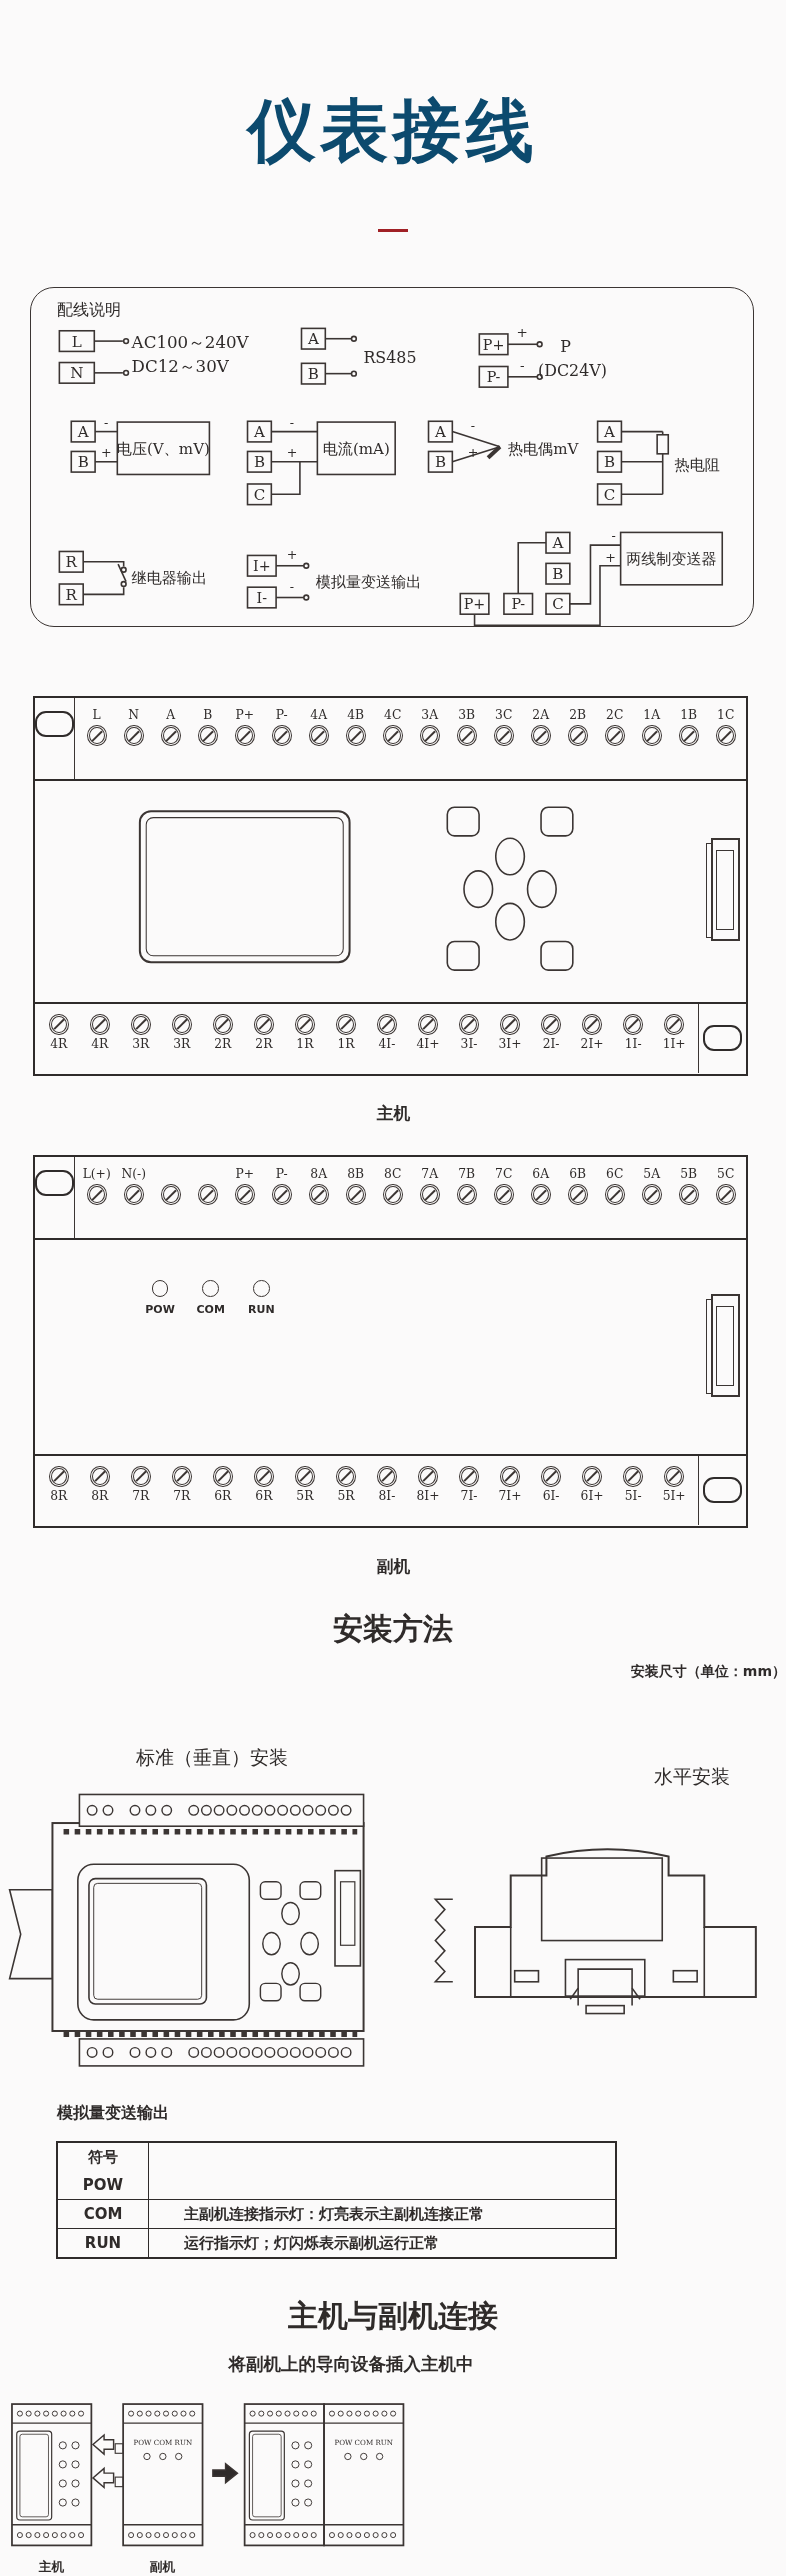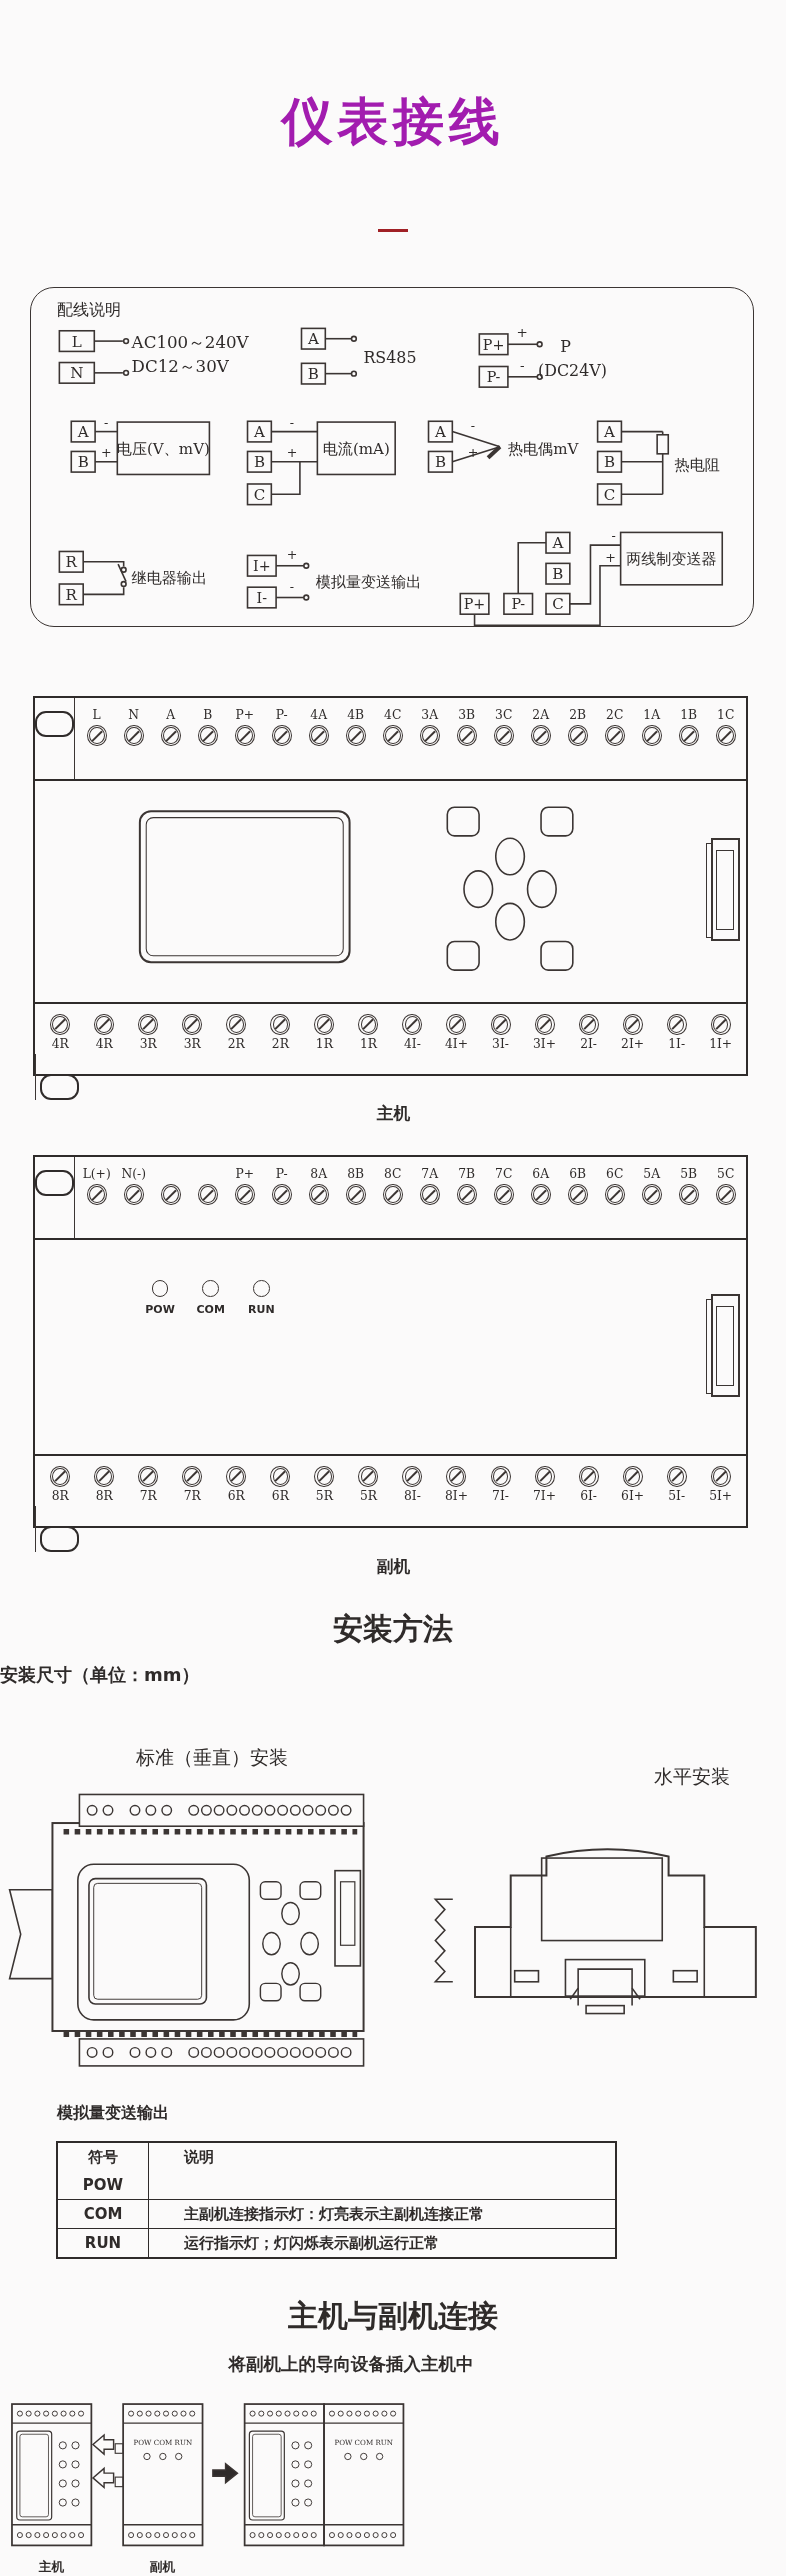--- a/index.html
+++ b/index.html
@@ -1,43 +1,43 @@
 <!DOCTYPE html>
 <html style="font-size:12.7px"><head>
 <meta charset="utf-8">
 <style>
   html,body{margin:0;padding:0;background:#fbfafa;}
   .page{position:relative;width:786px;height:2576px;background:#fbfafa;overflow:hidden;
         font-family:"DejaVu Sans",sans-serif;color:#2f2b2a;}
   .abs{position:absolute;}
   
-  .main-title{left:0;top:94px;width:786px;text-align:center;font-size:51px;font-weight:900;
-              letter-spacing:4.8px;color:#a21caf;font-family:"DejaVu Sans",sans-serif;line-height:1.1;}
+  .main-title{left:0;top:94px;width:786px;text-align:center;font-size:68px;font-weight:900;
+              letter-spacing:4.8px;color:#0c4a6e;font-family:"DejaVu Sans",sans-serif;line-height:1.1;}
   .red-rule{left:378px;top:229px;width:30px;height:3.2px;background:#a02025;}
   .h-install{left:0;top:1609px;width:786px;text-align:center;font-size:30px;font-weight:700;}
-  .h-dim{left:0;top:1663px;width:786px;text-align:left;font-size:18px;font-weight:700;}
+  .h-dim{left:0;top:1663px;width:786px;text-align:right;font-size:14px;font-weight:700;}
   .cap-vert{left:91px;top:1745px;width:242px;text-align:center;font-size:19px;font-weight:500;}
   .cap-horiz{left:492px;top:1764px;width:238px;text-align:right;font-size:19px;font-weight:500;}
   .h-conn{left:0;top:2296px;width:786px;text-align:center;font-size:30px;font-weight:700;}
   .h-conn-sub{left:0;top:2352px;width:702px;text-align:center;font-size:17.5px;font-weight:700;}
   .unit-caption{width:127px;text-align:center;font-size:16.7px;font-weight:700;
                 font-family:"DejaVu Serif",serif;}
   .mini-caption{width:71px;text-align:center;font-size:12.7px;font-weight:700;
                 font-family:"DejaVu Serif",serif;}
   
   .wiring-box{left:30px;top:287px;width:724px;height:340px;border:1.6px solid #3b3533;
               border-radius:24px;box-sizing:border-box;}
   .wiring-title{left:57px;top:300px;font-size:16px;font-family:"DejaVu Serif",serif;}
   .wiring-svg{left:30px;top:287px;}
   svg text{font-family:"DejaVu Serif",serif;fill:#2f2b2a;}
   
   .unit{border:2.4px solid #2f2b2a;background:#fbfafa;box-sizing:border-box;}
   .strip{display:flex;box-sizing:border-box;}
   .strip.top{border-bottom:2.4px solid #2f2b2a;height:83px;}
-  .strip.bottom{border-top:2.4px solid #2f2b2a;height:71px;flex-direction:column;}
+  .strip.bottom{border-top:2.4px solid #2f2b2a;height:71px;}
   .endcell{width:52px;display:flex;align-items:flex-start;justify-content:center;box-sizing:border-box;}
   .endcell.left{border-right:1.6px solid #3b3533;}
   .endcell.right{border-left:1.6px solid #3b3533;width:48px;}
   .slot{width:35px;height:22px;border:2.4px solid #2f2b2a;border-radius:11px;margin-top:12.7px;}
   .strip.bottom .slot{margin-top:20.6px;}
   .trow{flex:1;display:flex;justify-content:space-around;align-items:flex-start;padding:0 3.2px;}
   .tcell{display:flex;flex-direction:column;align-items:center;width:37px;}
   .strip.top .tcell{padding-top:8px;}
   .strip.bottom .tcell{padding-top:9.5px;}
   .tlabel{font-family:"DejaVu Serif",serif;font-size:12.3px;height:19px;line-height:19px;white-space:nowrap;}
@@ -662,21 +662,20 @@
       <line x1="188" y1="204" x2="178" y2="218"></line>
         <line x1="256" y1="204" x2="266" y2="218"></line>
       <rect x="198" y="226" width="48" height="10"></rect>
     </g>
   </svg>
 
   <div class="abs table-title">模拟量变送输出</div>
   <div class="abs itable">
     <div class="row">
       <div class="sym">符号</div>
-      <div class="desc">说明</div>
     </div>
     <div>
 
     <div class="row">
         <div class="sym">POW</div>
       </div>
         <div class="row">
         <div class="sym">COM</div>
         <div class="desc">主副机连接指示灯：灯亮表示主副机连接正常</div>
       </div>

